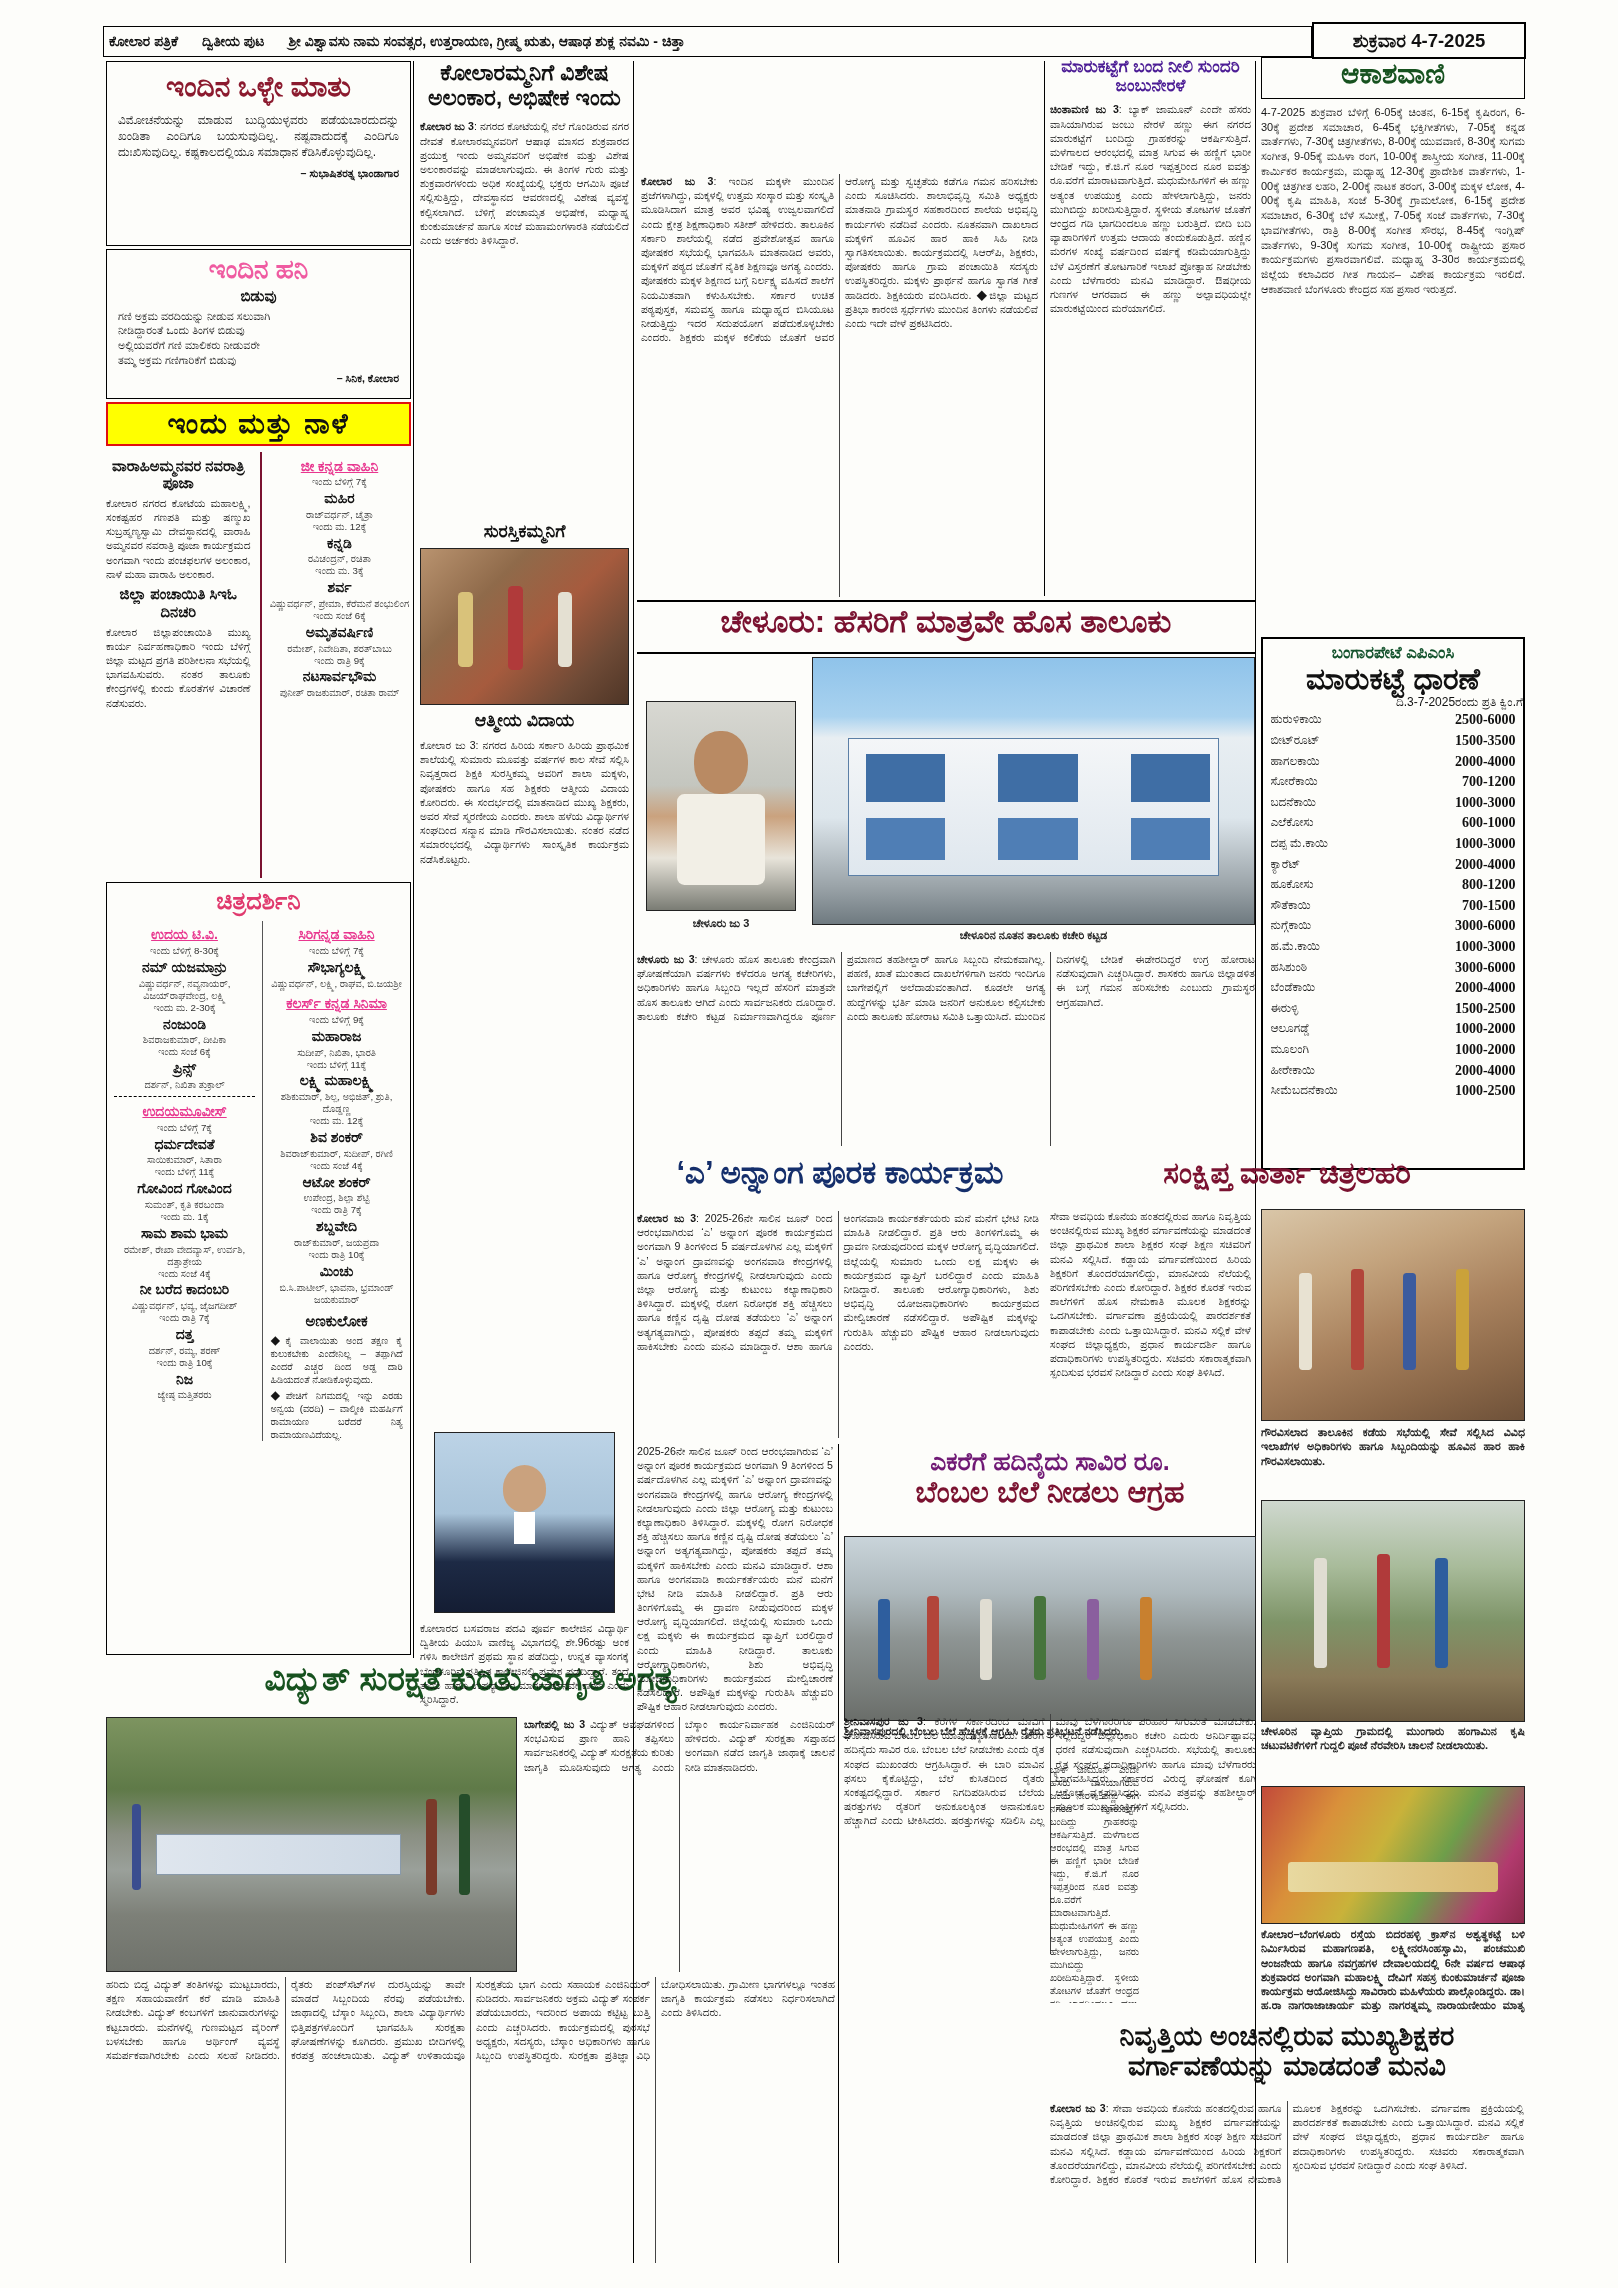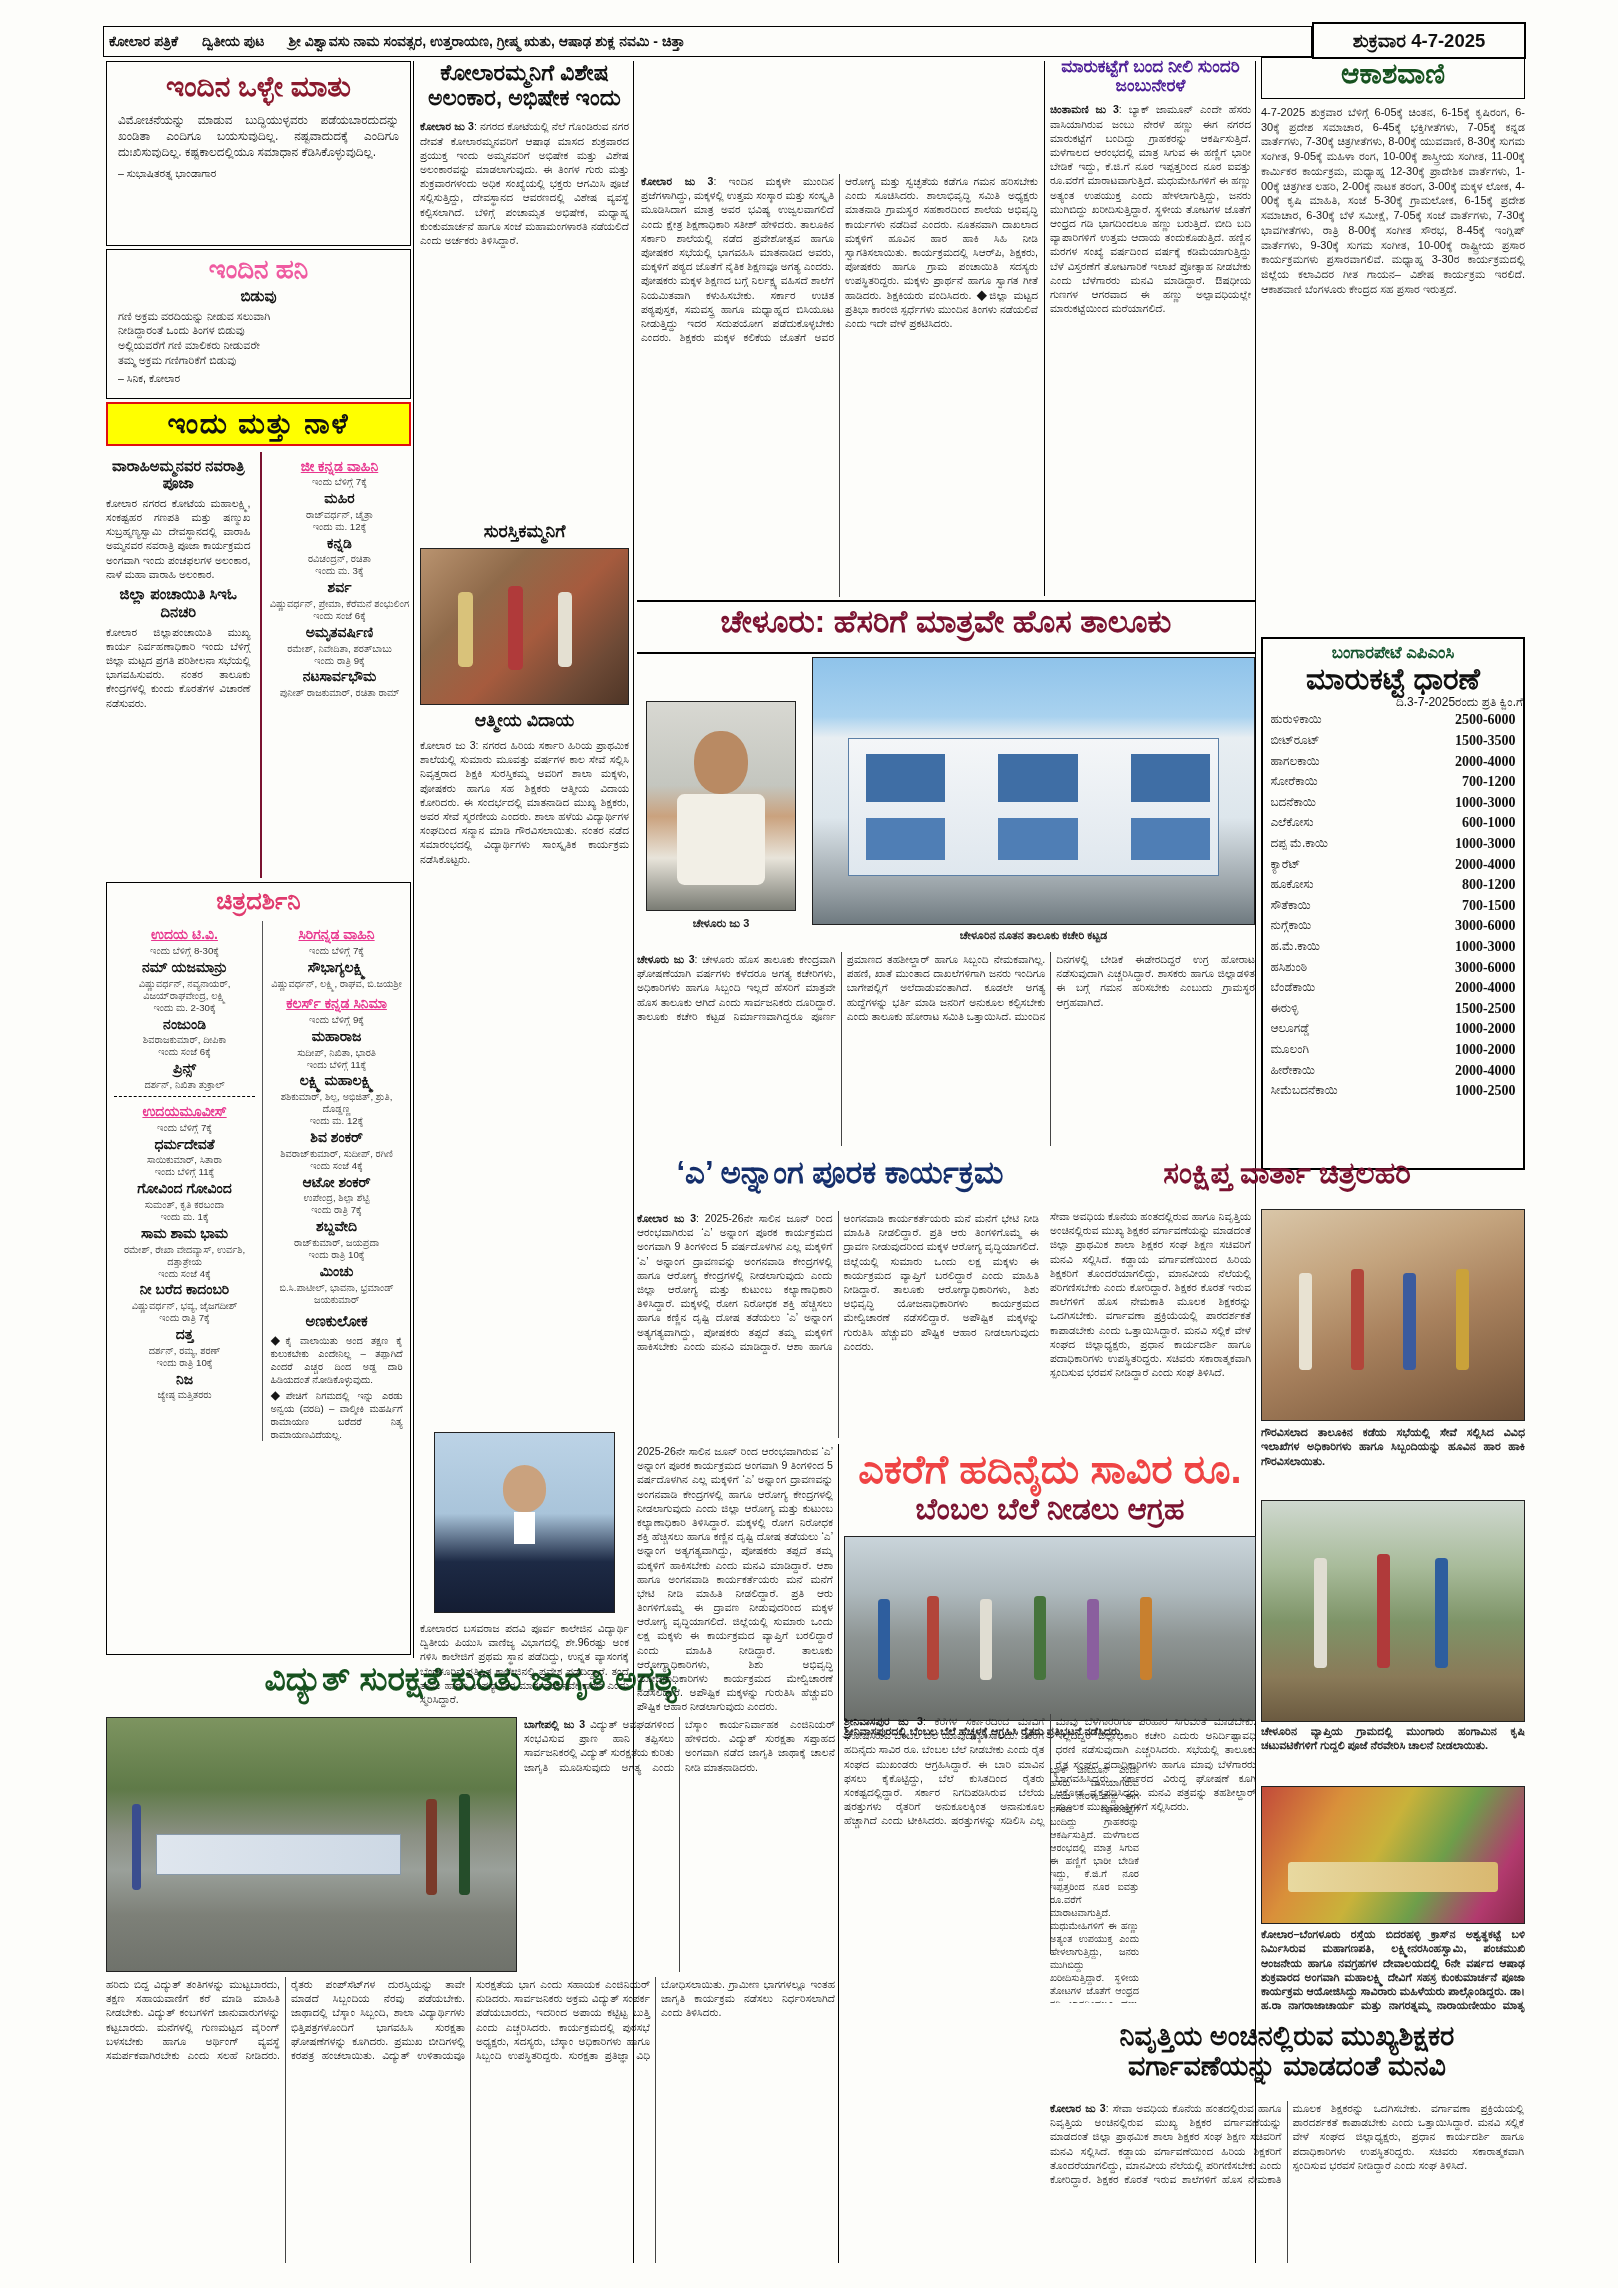--- a/index.html
+++ b/index.html
@@ -18,21 +18,21 @@
   .photo{position:absolute;border:0.9px solid #222;}
   .caption{font-size:11px;line-height:1.3;text-align:justify;font-weight:bold;color:#222;}
   .tv-time{font-size:9.7px;text-align:center;color:#333;}
   .tv-movie{font-size:14px;font-weight:bold;text-align:center;margin:1.8px 0;}
   .tv-cast{font-size:9.7px;text-align:center;color:#333;}
   .tv-channel{font-size:14px;font-weight:bold;text-align:center;color:#e8368f;text-decoration:underline;margin:5.5px 0 1.8px;}
   .ev-title{font-size:14.8px;font-weight:bold;text-align:center;line-height:1.2;margin:5.5px 0 2.8px;}
   .mkt-row{display:flex;justify-content:space-between;font-size:12px;padding:2.3px 7.4px;}
   .mkt-row .n{color:#222;}
   .mkt-row .p{font-weight:bold;font-family:"Liberation Serif",serif;font-size:14px;}
-  .byline{font-weight:normal;font-size:10.6px;}
+  .byline{text-align:right;font-weight:bold;font-size:10.6px;}
 </style>
 </head>
 <body>
 
 <div id="page">
 
   <div class="sec bordered" style="left:103px;top:26px;width:1209px;height:31px;display:flex;align-items:center;gap:24px;padding:0 5px;font-weight:bold;font-size:14px;">
     <span>ಕೋಲಾರ ಪತ್ರಿಕೆ</span>
     <span>ದ್ವಿತೀಯ ಪುಟ</span>
     <span style="font-weight:bold;">ಶ್ರೀ ವಿಶ್ವಾವಸು ನಾಮ ಸಂವತ್ಸರ, ಉತ್ತರಾಯಣ, ಗ್ರೀಷ್ಮ ಋತು, ಆಷಾಢ ಶುಕ್ಲ ನವಮಿ - ಚಿತ್ತಾ</span>
@@ -251,21 +251,21 @@
     <div class="body-txt cols2" style="height:100%;">
       <span class="dl">ಕೋಲಾರ ಜು 3</span>:
       <span>2025-26ನೇ ಸಾಲಿನ ಜೂನ್ ರಿಂದ ಆರಂಭವಾಗಿರುವ ‘ಎ’ ಅನ್ನಾಂಗ ಪೂರಕ ಕಾರ್ಯಕ್ರಮದ ಅಂಗವಾಗಿ 9 ತಿಂಗಳಿಂದ 5 ವರ್ಷದೊಳಗಿನ ಎಲ್ಲ ಮಕ್ಕಳಿಗೆ ‘ಎ’ ಅನ್ನಾಂಗ ದ್ರಾವಣವನ್ನು ಅಂಗನವಾಡಿ ಕೇಂದ್ರಗಳಲ್ಲಿ ಹಾಗೂ ಆರೋಗ್ಯ ಕೇಂದ್ರಗಳಲ್ಲಿ ನೀಡಲಾಗುವುದು ಎಂದು ಜಿಲ್ಲಾ ಆರೋಗ್ಯ ಮತ್ತು ಕುಟುಂಬ ಕಲ್ಯಾಣಾಧಿಕಾರಿ ತಿಳಿಸಿದ್ದಾರೆ. ಮಕ್ಕಳಲ್ಲಿ ರೋಗ ನಿರೋಧಕ ಶಕ್ತಿ ಹೆಚ್ಚಿಸಲು ಹಾಗೂ ಕಣ್ಣಿನ ದೃಷ್ಟಿ ದೋಷ ತಡೆಯಲು ‘ಎ’ ಅನ್ನಾಂಗ ಅತ್ಯಗತ್ಯವಾಗಿದ್ದು, ಪೋಷಕರು ತಪ್ಪದೆ ತಮ್ಮ ಮಕ್ಕಳಿಗೆ ಹಾಕಿಸಬೇಕು ಎಂದು ಮನವಿ ಮಾಡಿದ್ದಾರೆ. ಆಶಾ ಹಾಗೂ ಅಂಗನವಾಡಿ ಕಾರ್ಯಕರ್ತೆಯರು ಮನೆ ಮನೆಗೆ ಭೇಟಿ ನೀಡಿ ಮಾಹಿತಿ ನೀಡಲಿದ್ದಾರೆ. ಪ್ರತಿ ಆರು ತಿಂಗಳಿಗೊಮ್ಮೆ ಈ ದ್ರಾವಣ ನೀಡುವುದರಿಂದ ಮಕ್ಕಳ ಆರೋಗ್ಯ ವೃದ್ಧಿಯಾಗಲಿದೆ. ಜಿಲ್ಲೆಯಲ್ಲಿ ಸುಮಾರು ಒಂದು ಲಕ್ಷ ಮಕ್ಕಳು ಈ ಕಾರ್ಯಕ್ರಮದ ವ್ಯಾಪ್ತಿಗೆ ಬರಲಿದ್ದಾರೆ ಎಂದು ಮಾಹಿತಿ ನೀಡಿದ್ದಾರೆ. ತಾಲೂಕು ಆರೋಗ್ಯಾಧಿಕಾರಿಗಳು, ಶಿಶು ಅಭಿವೃದ್ಧಿ ಯೋಜನಾಧಿಕಾರಿಗಳು ಕಾರ್ಯಕ್ರಮದ ಮೇಲ್ವಿಚಾರಣೆ ನಡೆಸಲಿದ್ದಾರೆ. ಅಪೌಷ್ಟಿಕ ಮಕ್ಕಳನ್ನು ಗುರುತಿಸಿ ಹೆಚ್ಚುವರಿ ಪೌಷ್ಟಿಕ ಆಹಾರ ನೀಡಲಾಗುವುದು ಎಂದರು.</span>
     </div>
   </div>
   <div class="sec" style="left:637px;top:1444px;width:196px;height:819px;">
     <div class="body-txt" style="height:100%;">2025-26ನೇ ಸಾಲಿನ ಜೂನ್ ರಿಂದ ಆರಂಭವಾಗಿರುವ ‘ಎ’ ಅನ್ನಾಂಗ ಪೂರಕ ಕಾರ್ಯಕ್ರಮದ ಅಂಗವಾಗಿ 9 ತಿಂಗಳಿಂದ 5 ವರ್ಷದೊಳಗಿನ ಎಲ್ಲ ಮಕ್ಕಳಿಗೆ ‘ಎ’ ಅನ್ನಾಂಗ ದ್ರಾವಣವನ್ನು ಅಂಗನವಾಡಿ ಕೇಂದ್ರಗಳಲ್ಲಿ ಹಾಗೂ ಆರೋಗ್ಯ ಕೇಂದ್ರಗಳಲ್ಲಿ ನೀಡಲಾಗುವುದು ಎಂದು ಜಿಲ್ಲಾ ಆರೋಗ್ಯ ಮತ್ತು ಕುಟುಂಬ ಕಲ್ಯಾಣಾಧಿಕಾರಿ ತಿಳಿಸಿದ್ದಾರೆ. ಮಕ್ಕಳಲ್ಲಿ ರೋಗ ನಿರೋಧಕ ಶಕ್ತಿ ಹೆಚ್ಚಿಸಲು ಹಾಗೂ ಕಣ್ಣಿನ ದೃಷ್ಟಿ ದೋಷ ತಡೆಯಲು ‘ಎ’ ಅನ್ನಾಂಗ ಅತ್ಯಗತ್ಯವಾಗಿದ್ದು, ಪೋಷಕರು ತಪ್ಪದೆ ತಮ್ಮ ಮಕ್ಕಳಿಗೆ ಹಾಕಿಸಬೇಕು ಎಂದು ಮನವಿ ಮಾಡಿದ್ದಾರೆ. ಆಶಾ ಹಾಗೂ ಅಂಗನವಾಡಿ ಕಾರ್ಯಕರ್ತೆಯರು ಮನೆ ಮನೆಗೆ ಭೇಟಿ ನೀಡಿ ಮಾಹಿತಿ ನೀಡಲಿದ್ದಾರೆ. ಪ್ರತಿ ಆರು ತಿಂಗಳಿಗೊಮ್ಮೆ ಈ ದ್ರಾವಣ ನೀಡುವುದರಿಂದ ಮಕ್ಕಳ ಆರೋಗ್ಯ ವೃದ್ಧಿಯಾಗಲಿದೆ. ಜಿಲ್ಲೆಯಲ್ಲಿ ಸುಮಾರು ಒಂದು ಲಕ್ಷ ಮಕ್ಕಳು ಈ ಕಾರ್ಯಕ್ರಮದ ವ್ಯಾಪ್ತಿಗೆ ಬರಲಿದ್ದಾರೆ ಎಂದು ಮಾಹಿತಿ ನೀಡಿದ್ದಾರೆ. ತಾಲೂಕು ಆರೋಗ್ಯಾಧಿಕಾರಿಗಳು, ಶಿಶು ಅಭಿವೃದ್ಧಿ ಯೋಜನಾಧಿಕಾರಿಗಳು ಕಾರ್ಯಕ್ರಮದ ಮೇಲ್ವಿಚಾರಣೆ ನಡೆಸಲಿದ್ದಾರೆ. ಅಪೌಷ್ಟಿಕ ಮಕ್ಕಳನ್ನು ಗುರುತಿಸಿ ಹೆಚ್ಚುವರಿ ಪೌಷ್ಟಿಕ ಆಹಾರ ನೀಡಲಾಗುವುದು ಎಂದರು.</div>
   </div>
 
   <div class="sec" style="left:844px;top:1447px;width:412px;height:85px;">
-    <div class="headline" style="font-size:40px;color:#ef4444;">ಎಕರೆಗೆ ಹದಿನೈದು ಸಾವಿರ ರೂ.</div>
+    <div class="headline" style="font-size:25px;color:#701a75;">ಎಕರೆಗೆ ಹದಿನೈದು ಸಾವಿರ ರೂ.</div>
     <div class="headline" style="font-size:29.5px;color:#7a1230;">ಬೆಂಬಲ ಬೆಲೆ ನೀಡಲು ಆಗ್ರಹ</div>
   </div>
   <div class="photo" style="left:844px;top:1536px;width:412px;height:185px;background:linear-gradient(180deg,#c9d4da 0%,#aeb9bd 30%,#8e9594 55%,#7b807d 80%,#6a6e6a 100%);">
     <div style="position:absolute;left:8%;top:34%;width:12px;height:44%;background:#2e5e9e;border-radius:3.7px;"></div>
     <div style="position:absolute;left:20%;top:32%;width:12px;height:46%;background:#b2453a;border-radius:3.7px;"></div>
     <div style="position:absolute;left:33%;top:34%;width:12px;height:44%;background:#e0ddd2;border-radius:3.7px;"></div>
     <div style="position:absolute;left:46%;top:32%;width:12px;height:46%;background:#46743c;border-radius:3.7px;"></div>
     <div style="position:absolute;left:59%;top:34%;width:12px;height:44%;background:#8a5f9e;border-radius:3.7px;"></div>
     <div style="position:absolute;left:72%;top:33%;width:12px;height:45%;background:#c8802f;border-radius:3.7px;"></div>
   </div>

